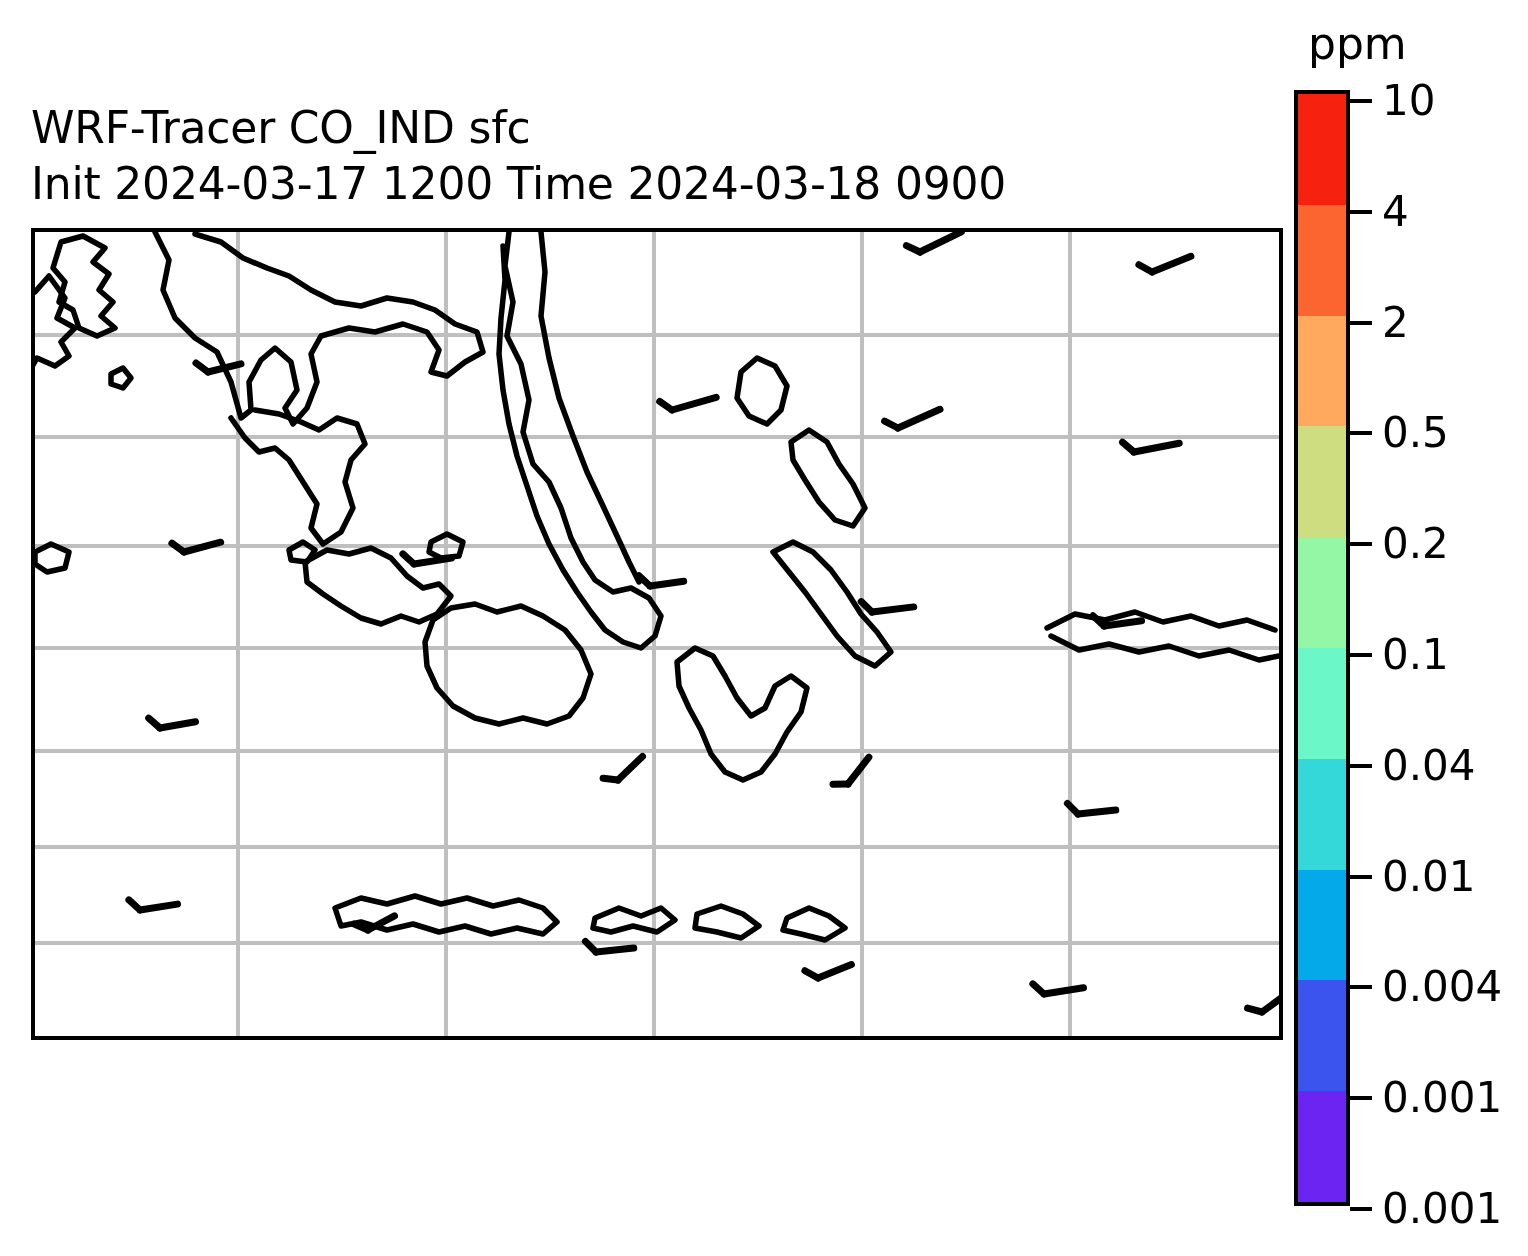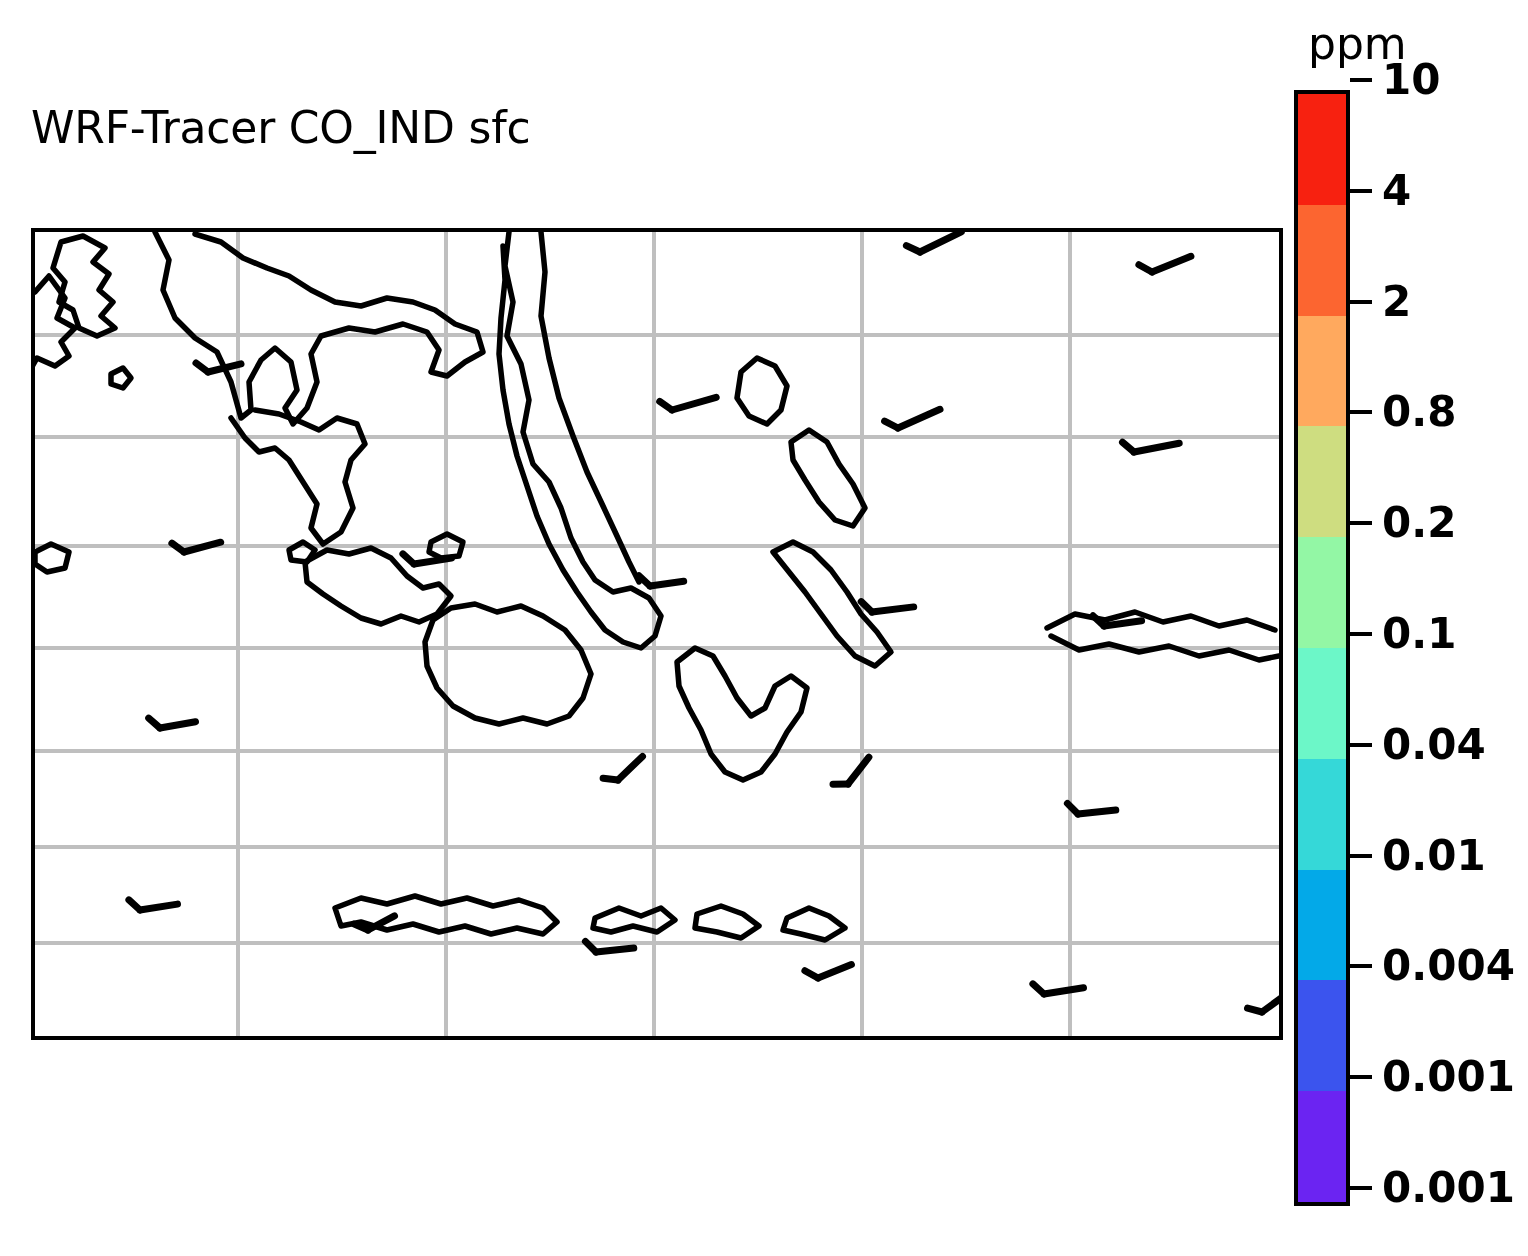--- a/index.html
+++ b/index.html
@@ -16,34 +16,35 @@
   
   #map{position:absolute;left:31px;top:228px;width:1252px;height:812px;
        background:#ffffff;border:4px solid #000000;box-sizing:border-box;overflow:hidden;}
   #mapinner{position:absolute;left:0;top:0;width:100%;height:100%;}
   #gridsvg,#coastsvg,#barbsvg{position:absolute;left:0;top:0;width:1244px;height:804px;}
 
   
   #cbar{position:absolute;left:1294px;top:90px;width:56px;height:1116px;
         border:4px solid #000;box-sizing:border-box;background:#fff;}
   .cb-band{width:100%;}
-  #cb-ticks{position:absolute;left:1350px;top:76px;width:170px;height:1116px;font-weight:bold;}
+  #cb-ticks{position:absolute;left:1350px;top:97px;width:170px;height:1116px;}
   .cb-tick{position:absolute;left:0;height:0;}
   .cb-tick .dash{position:absolute;left:0;top:-2px;width:22px;height:4px;background:#000;}
   .cb-tick .lab{position:absolute;left:32px;top:-25px;font-size:42px;color:#000;
                  white-space:nowrap;line-height:50px;}
   #cb-unit{position:absolute;left:1308px;top:22px;font-size:44px;color:#000;line-height:1;}
 </style>
 </head>
 <body>
 
 <div id="fig">
 
   <div id="title">
     <span class="line">WRF-Tracer CO_IND sfc</span>
+    <span class="line">Init 2024-03-17 1200 Time 2024-03-18 0900</span>
   </div>
 
   <div id="map">
     <div id="mapinner">
 
       <svg id="gridsvg" viewBox="0 0 1244 804" preserveAspectRatio="none">
           <line x1="203" y1="0" x2="203" y2="804" stroke="#bfbfbf" stroke-width="4"></line>
           <line x1="411" y1="0" x2="411" y2="804" stroke="#bfbfbf" stroke-width="4"></line>
           <line x1="619" y1="0" x2="619" y2="804" stroke="#bfbfbf" stroke-width="4"></line>
           <line x1="827" y1="0" x2="827" y2="804" stroke="#bfbfbf" stroke-width="4"></line>
@@ -197,21 +198,21 @@
       <div class="cb-tick" style="top:114.8px;">
         <span class="dash"></span>
         <span class="lab">4</span>
       </div>
       <div class="cb-tick" style="top:225.6px;">
         <span class="dash"></span>
         <span class="lab">2</span>
       </div>
       <div class="cb-tick" style="top:336.4px;">
         <span class="dash"></span>
-        <span class="lab">0.8</span>
+        <span class="lab">0.5</span>
       </div>
       <div class="cb-tick" style="top:447.2px;">
         <span class="dash"></span>
         <span class="lab">0.2</span>
       </div>
       <div class="cb-tick" style="top:558.0px;">
         <span class="dash"></span>
         <span class="lab">0.1</span>
       </div>
       <div class="cb-tick" style="top:668.8px;">

